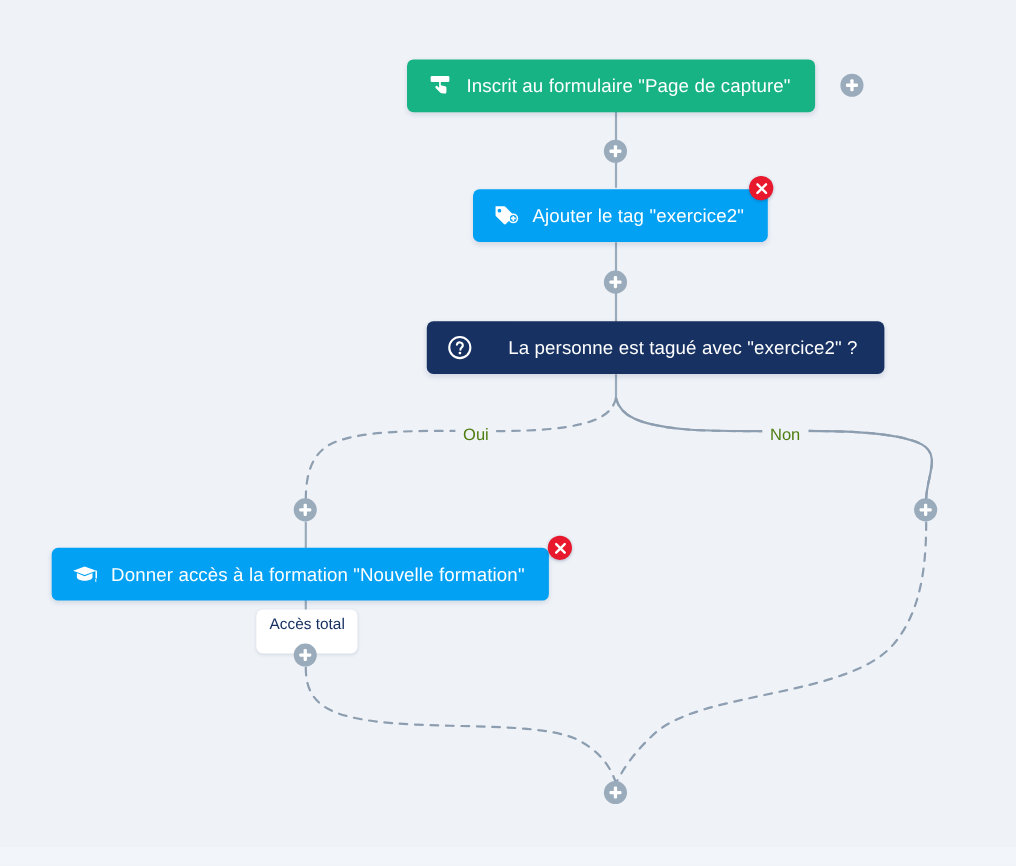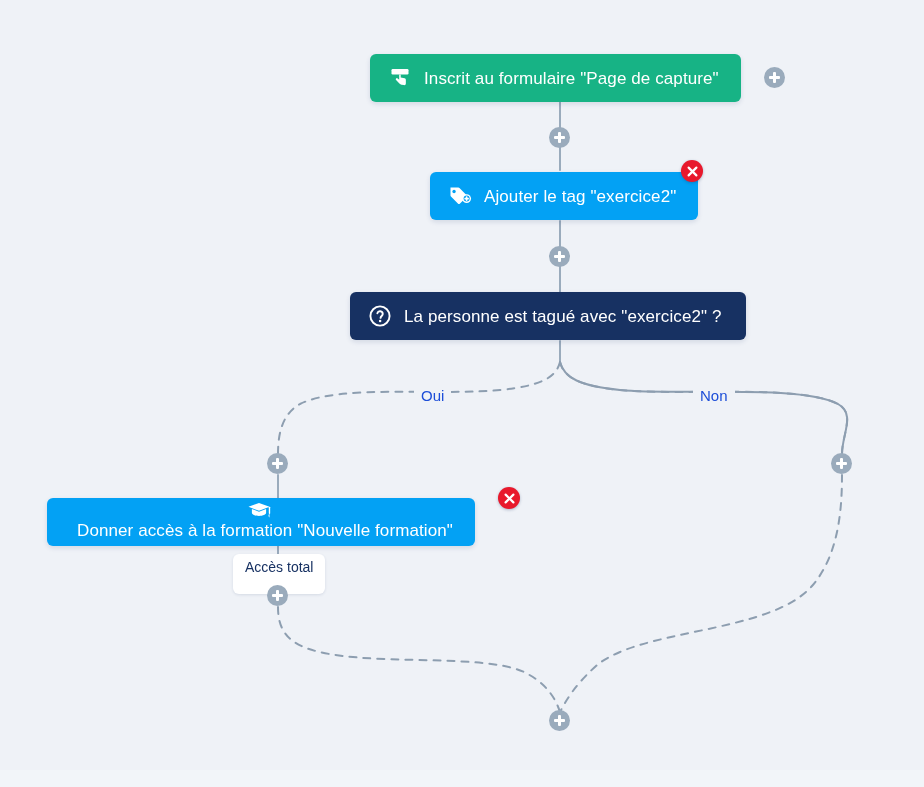--- a/index.html
+++ b/index.html
@@ -107,21 +107,21 @@
     position: absolute;
     background: #ffffff;
     border-radius: 1px;
   }
   .plus-node::before { width: 11px; height: 3.2px; }
   .plus-node::after  { width: 3.2px; height: 11px; }
 
   
   .branch-label {
     position: absolute;
-    color: #1d4ed8;
+    color: #4d7c0f;
     font-size: 15px;
     background: #eff2f7;
     padding: 0 7px;
     line-height: 18px;
     z-index: 4;
   }
 
   
   .pill {
     position: absolute;
@@ -211,41 +211,41 @@
   </div>
 
   <div class="del-badge" style="left:681px; top:160px;">
     <svg width="11" height="11" viewBox="0 0 11 11">
       <path d="M1.6 1.6 L9.4 9.4 M9.4 1.6 L1.6 9.4" stroke="#ffffff" stroke-width="2.2" stroke-linecap="round"></path>
     </svg>
   </div>
 
   <div class="plus-node" style="left:549px; top:246px;"></div>
 
-  <div class="block navy" style="left:350px; top:292px;">
+  <div class="block navy" style="left:388px; top:292px;gap:20px;">
     <span class="blk-icon">
       <svg width="24" height="24" viewBox="0 0 24 24">
         <circle cx="12" cy="12" r="9.6" fill="none" stroke="#ffffff" stroke-width="1.9"></circle>
         <path d="M9.35 9.3 a2.75 2.75 0 0 1 5.4 0.75
                  c0 1.75-2.2 2.1-2.2 3.85" fill="none" stroke="#ffffff" stroke-width="1.9" stroke-linecap="round"></path>
         <circle cx="12.1" cy="17" r="1.25" fill="#ffffff"></circle>
       </svg>
     </span>
     <span class="blk-label">La personne est tagué avec "exercice2" ?</span>
   </div>
 
   <div class="branch-label" style="left:414px; top:387px;">Oui</div>
 
   <div class="branch-label" style="left:693px; top:387px;">Non</div>
 
   <div class="plus-node" style="left:267px; top:453px;"></div>
 
   <div class="plus-node" style="left:831px; top:453px;"></div>
 
-  <div class="block blue" style="left:47px; top:498px;flex-direction:column;">
+  <div class="block blue" style="left:47px; top:498px;">
     <span class="blk-icon">
       <svg width="26" height="22" viewBox="0 0 26 22">
         <path d="M13 3.3 L24.4 7.6 L13 11.9 L1.6 7.6 Z" fill="#ffffff"></path>
         <path d="M5.3 9.9 v4.1 c0 1.9 3.45 3.4 7.7 3.4
                  s7.7-1.5 7.7-3.4 V9.9 L13 12.9 Z" fill="#ffffff"></path>
         <rect x="23.6" y="7.4" width="1.5" height="7.8" rx="0.7" fill="#ffffff"></rect>
         <path d="M24.35 15.1 c-1.4 0.9-1.4 3.1 0 4.1 z" fill="#ffffff"></path>
       </svg>
     </span>
     <span class="blk-label">Donner accès à la formation "Nouvelle formation"</span>

